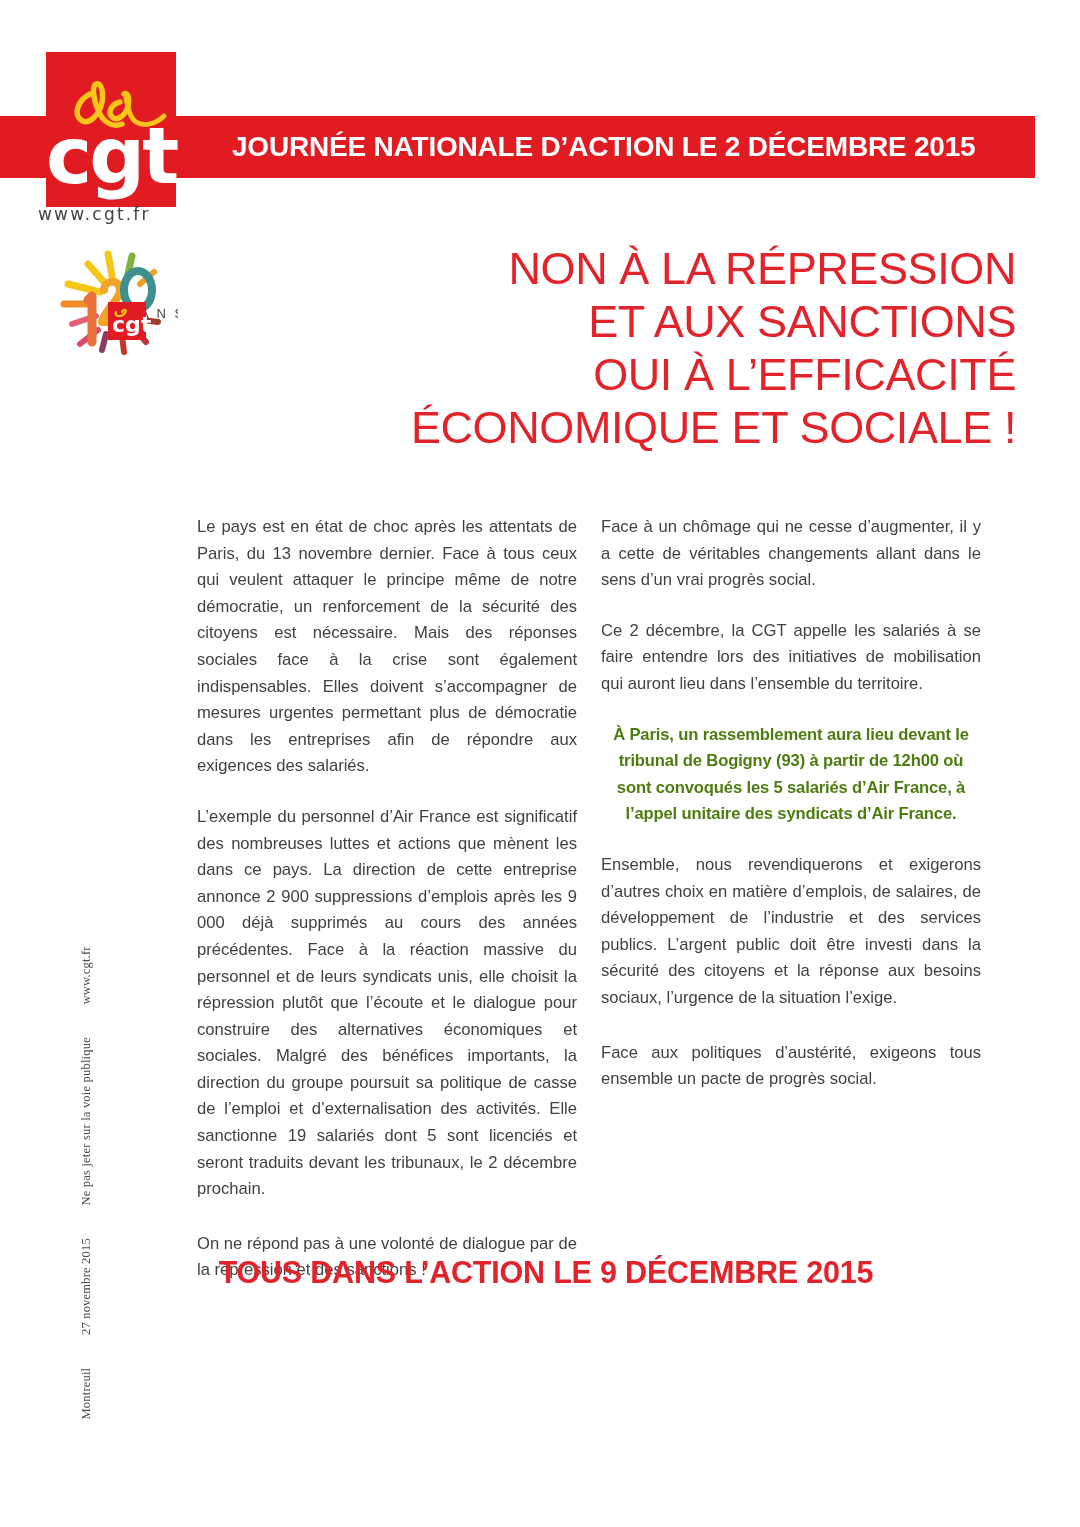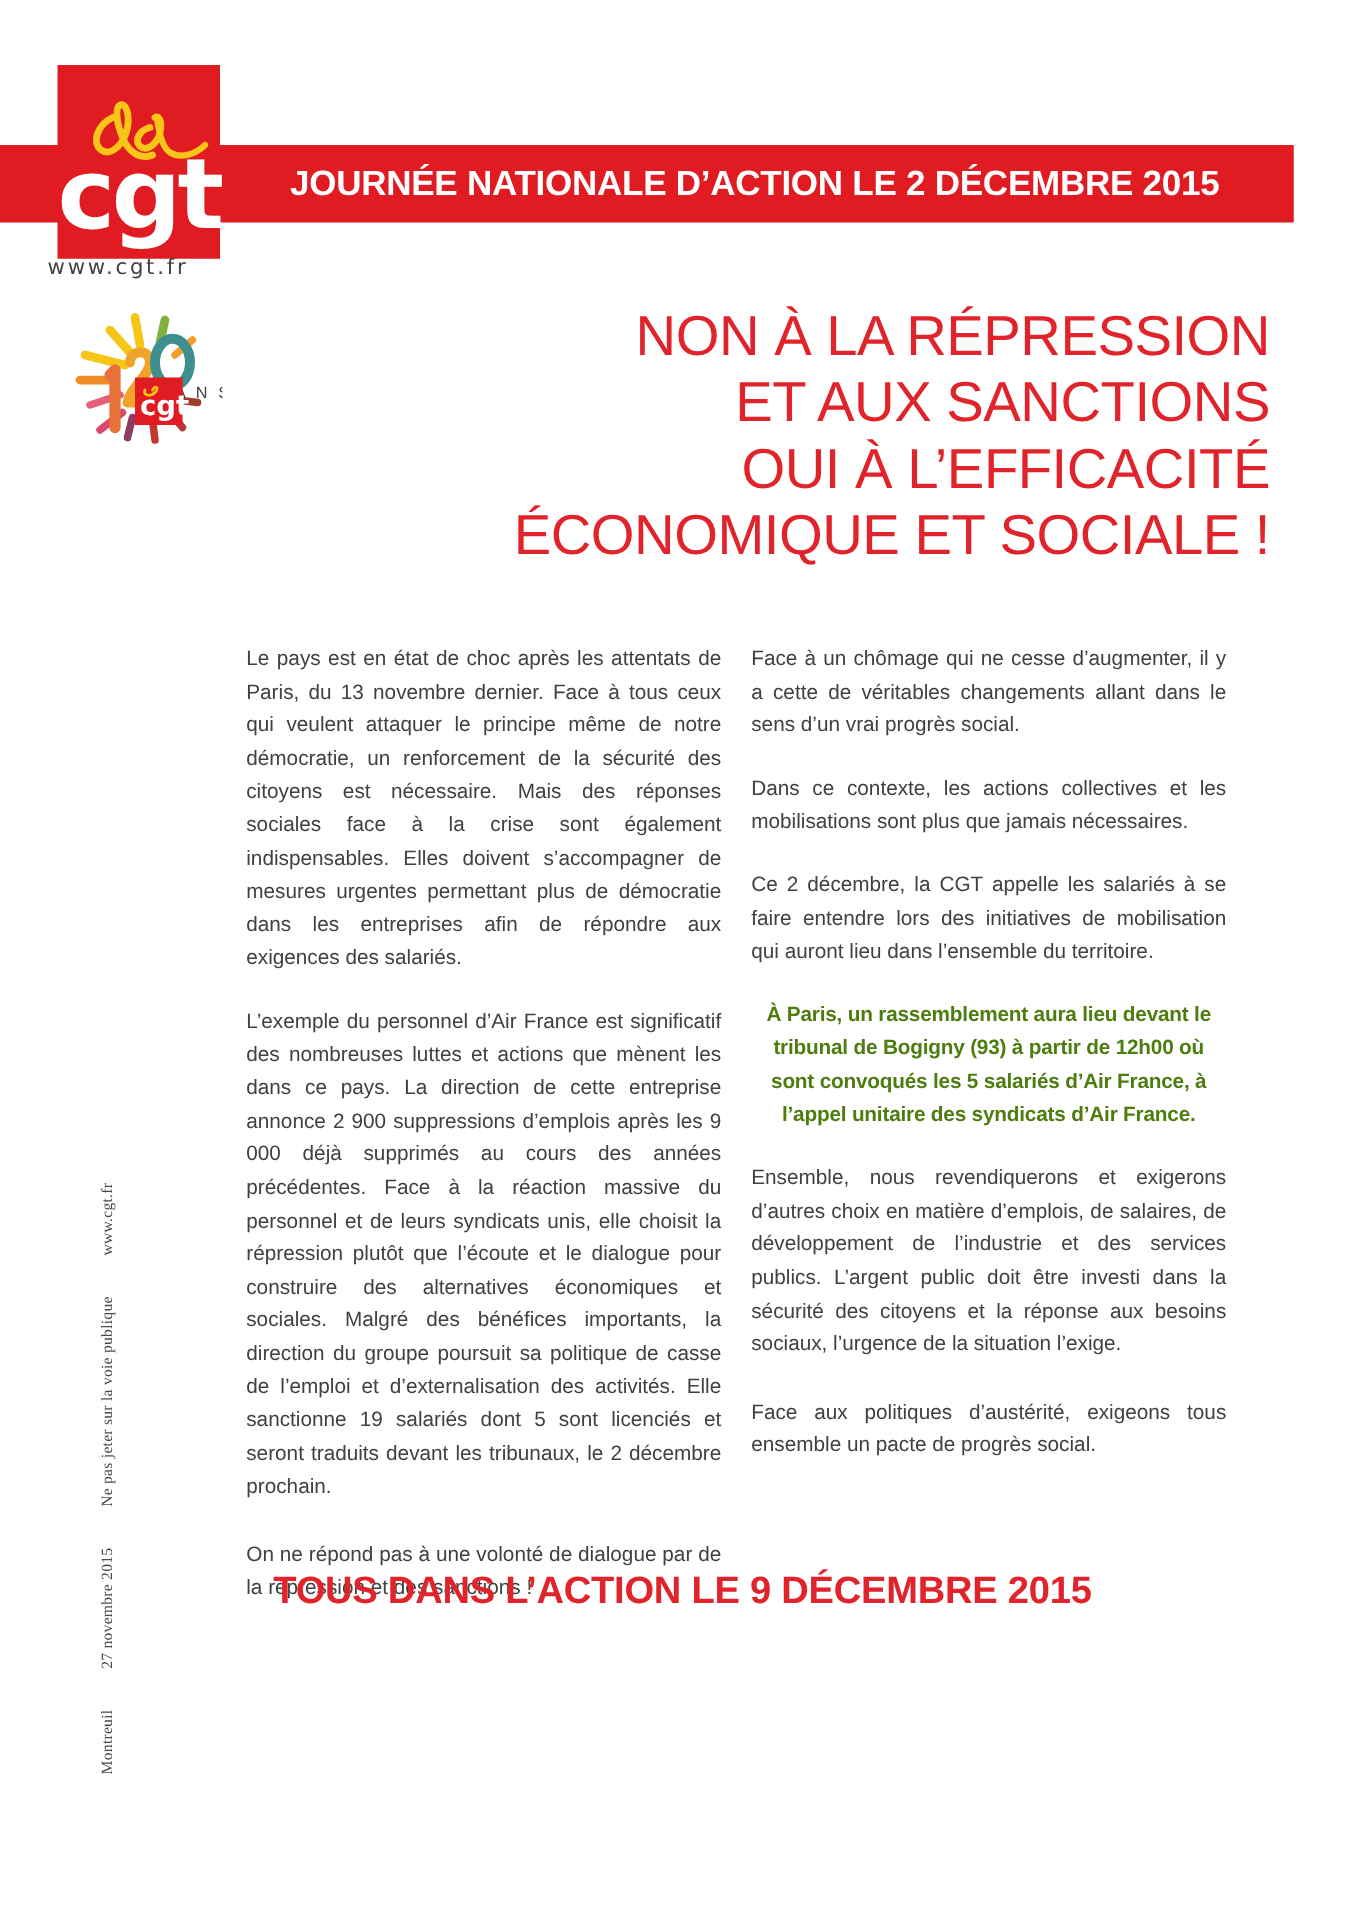--- a/index.html
+++ b/index.html
@@ -224,21 +224,20 @@
 </div>
 
 <div class="col col-left">
   <p>Le pays est en état de choc après les attentats de Paris, du 13 novembre dernier. Face à tous ceux qui veulent attaquer le principe même de notre démocratie, un renforcement de la sécurité des citoyens est nécessaire. Mais des réponses sociales face à la crise sont également indispensables. Elles doivent s’accompagner de mesures urgentes permettant plus de démocratie dans les entreprises afin de répondre aux exigences des salariés.</p>
   <p>L’exemple du personnel d’Air France est significatif des nombreuses luttes et actions que mènent les dans ce pays. La direction de cette entreprise annonce 2 900 suppressions d’emplois après les 9 000 déjà supprimés au cours des années précédentes. Face à la réaction massive du personnel et de leurs syndicats unis, elle choisit la répression plutôt que l’écoute et le dialogue pour construire des alternatives économiques et sociales. Malgré des bénéfices importants, la direction du groupe poursuit sa politique de casse de l’emploi et d’externalisation des activités. Elle sanctionne 19 salariés dont 5 sont licenciés et seront traduits devant les tribunaux, le 2 décembre prochain.</p>
   <p>On ne répond pas à une volonté de dialogue par de la répression et des sanctions !</p>
 </div>
 
 <div class="col col-right">
   <p>Face à un chômage qui ne cesse d’augmenter, il y a cette de véritables changements allant dans le sens d’un vrai progrès social.</p>
-  <p>Dans ce contexte, les actions collectives et les mobilisations sont plus que jamais nécessaires.</p>
   <p>Ce 2 décembre, la CGT appelle les salariés à se faire entendre lors des initiatives de mobilisation qui auront lieu dans l’ensemble du territoire.</p>
   <p class="bold">À Paris, un rassemblement aura lieu devant le tribunal de Bogigny (93) à partir de 12h00 où sont convoqués les 5 salariés d’Air France, à l’appel unitaire des syndicats d’Air France.</p>
   <p>Ensemble, nous revendiquerons et exigerons d’autres choix en matière d’emplois, de salaires, de développement de l’industrie et des services publics. L’argent public doit être investi dans la sécurité des citoyens et la réponse aux besoins sociaux, l’urgence de la situation l’exige.</p>
   <p>Face aux politiques d’austérité, exigeons tous ensemble un pacte de progrès social.</p>
 </div>
 
 <div class="footer-slogan">TOUS DANS L’ACTION LE 9 DÉCEMBRE 2015</div>
 
 <div class="side-note">
   <span>Montreuil</span>

